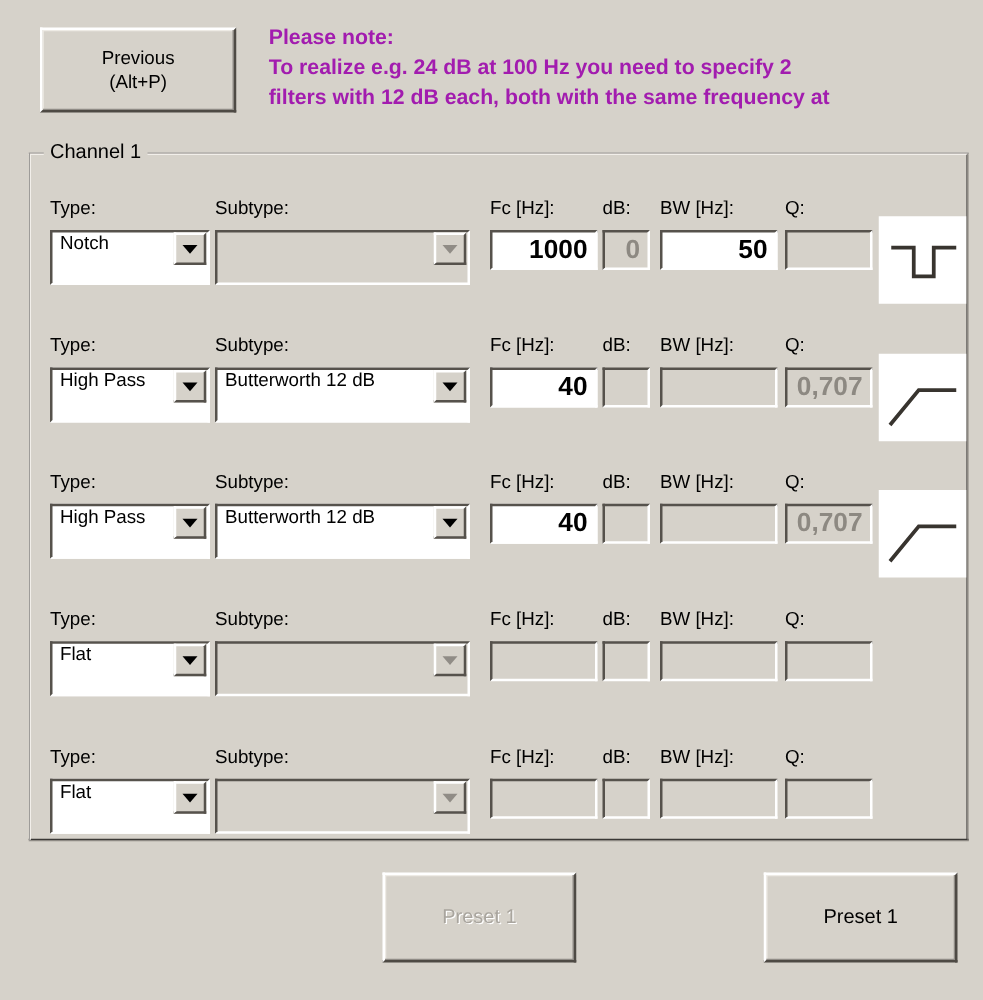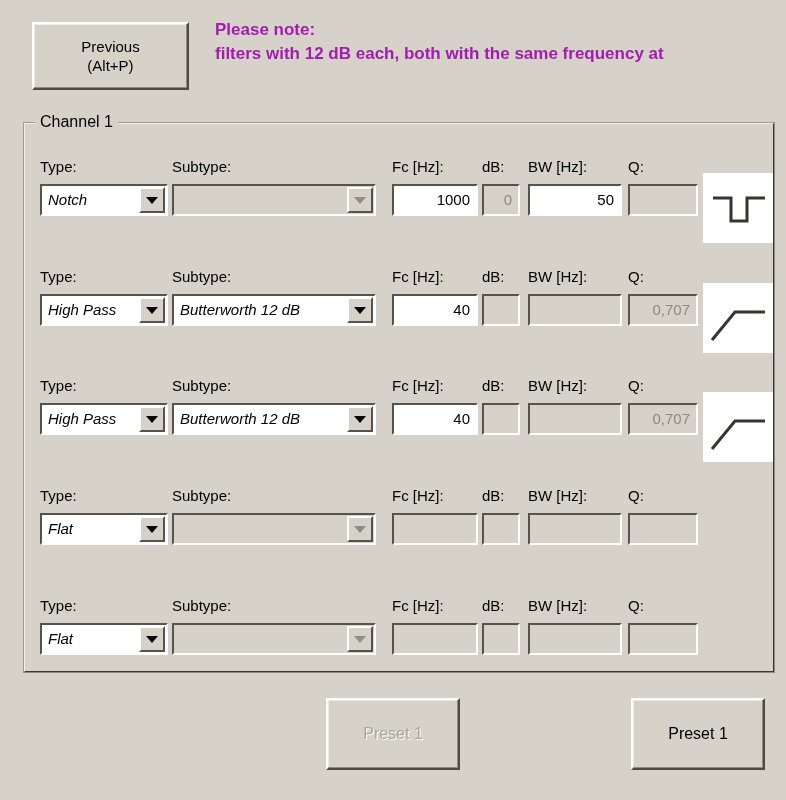--- a/index.html
+++ b/index.html
@@ -89,24 +89,22 @@
     border-top: 2px solid #56524c;
     border-left: 2px solid #56524c;
     border-right: 2px solid #ffffff;
     border-bottom: 2px solid #ffffff;
     background: #ffffff;
   }
   .sunken.disabled { background: #d6d2ca; }
 
   
   .combo {
-    height: 32px;
-    display: flex;
-    align-items: center;
-    font-style: italic;
+    height: 44px;
+    display: flex;
   }
   .combo .val {
     flex: 1;
     padding-left: 6px;
     font-size: 15px;
     line-height: 18px;
     white-space: nowrap;
     overflow: hidden;
   }
   .combo.disabled .val { color: #8d8982; }
@@ -136,47 +134,47 @@
 
   
   .txt {
     height: 32px;
     display: flex;
     align-items: center;
     justify-content: flex-end;
   }
   .txt .val {
     padding-right: 6px;
-    font-size: 15px;
+    font-size: 21px;
     line-height: 18px;
+    font-weight: bold;
   }
   .txt.disabled .val { color: #8d8982; }
 
   
   .icon-box {
     position: absolute;
     width: 70px;
     height: 70px;
     background: #ffffff;
     box-sizing: border-box;
   }
 
   
   .preset {
     position: absolute;
-    width: 134px;
+    width: 155px;
     height: 72px;
     background: #d6d2ca;
     box-sizing: border-box;
     display: flex;
     align-items: center;
     justify-content: center;
     font-size: 16px;
     cursor: default;
-    margin-left: 20px;
   }
   .preset.enabled {
     border-top: 2px solid #ffffff;
     border-left: 2px solid #ffffff;
     border-right: 2px solid #4e4a44;
     border-bottom: 2px solid #4e4a44;
     box-shadow: inset -1px -1px 0 #908c86, inset 1px 1px 0 #eeebe5;
   }
   .preset.disabledbtn {
     border-top: 2px solid #ffffff;
@@ -191,20 +189,21 @@
 </head>
 <body>
 
 <div class="prev-btn">
   <span>Previous</span>
   <span>(Alt+P)</span>
 </div>
 
 <div class="note">
   <div>Please note:</div>
+  <div>To realize e.g. 24 dB at 100 Hz you need to specify 2</div>
   <div>filters with 12 dB each, both with the same frequency at</div>
 </div>
 
 <div class="groupbox"></div>
 <div class="groupbox-label">Channel 1</div>
 
 <div id="rows-host">
     <div class="row" style="top: 158px;">
       <div class="lbl" style="left: 40px; top: 0px;">Type:</div>
       <div class="lbl" style="left: 172px; top: 0px;">Subtype:</div>

